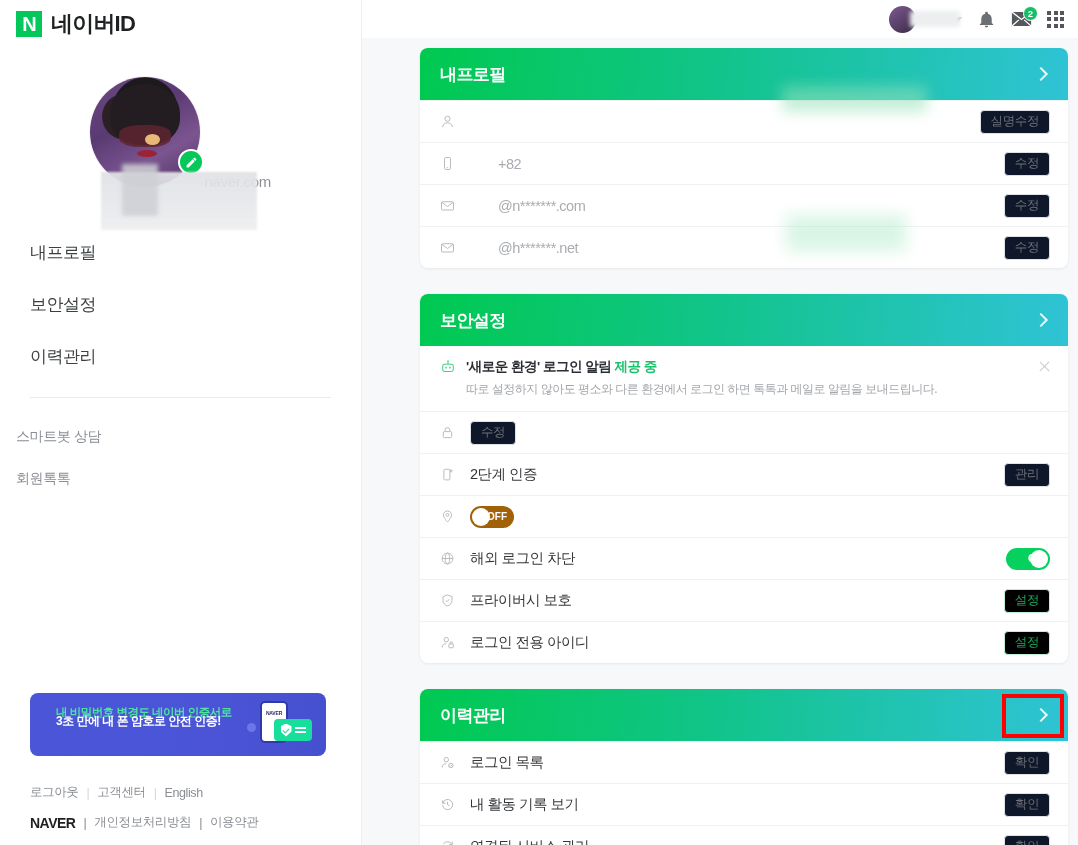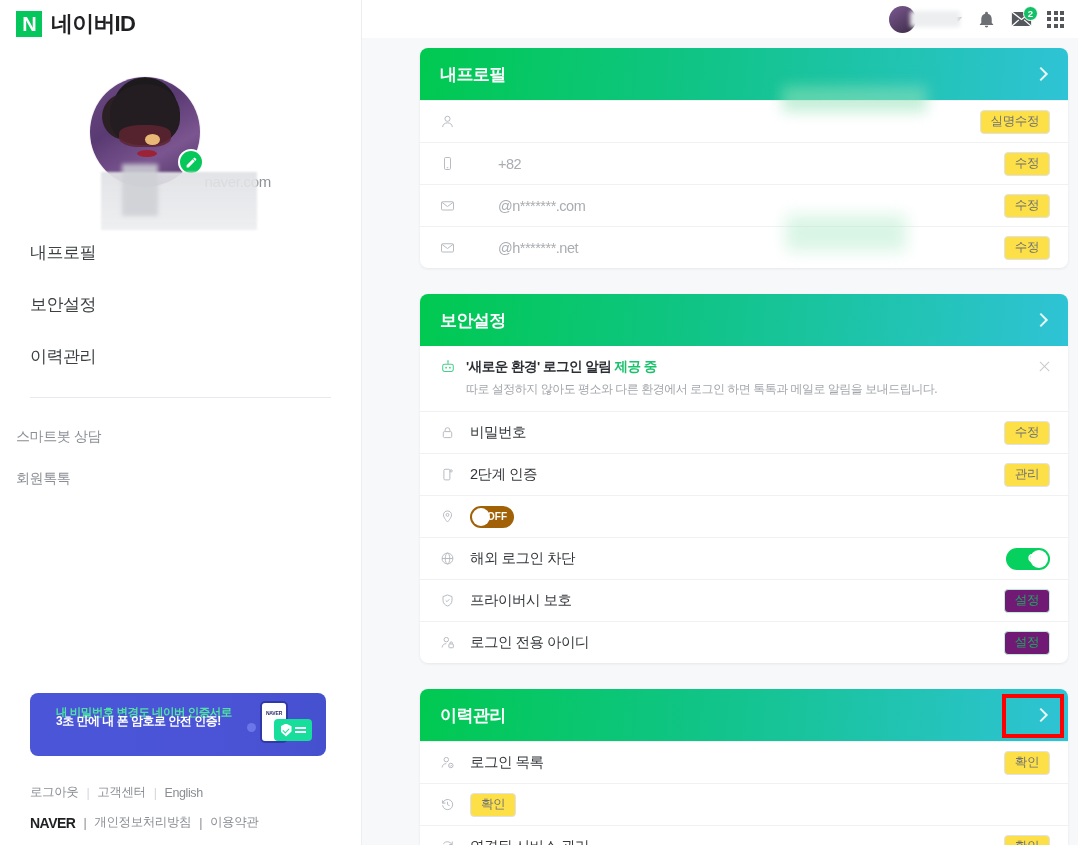--- a/index.html
+++ b/index.html
@@ -210,27 +210,27 @@
   .row-icon {
     width: 20px; display: flex; align-items: center; justify-content: flex-start;
     margin-right: 10px; flex: 0 0 20px;
   }
   .row-icon svg { fill: none; stroke: #b6b9be; stroke-width: 1.3; }
   .row-label { font-size: 14.5px; color: #33363a; letter-spacing: -0.5px; flex: 1; }
   .row-label.muted { color: #a9acb1; margin-left: 28px; }
 
   .btn {
     height: 24px; min-width: 44px; padding: 0 10px; border-radius: 4px;
-    background: #fde047; border: 1px solid #dfe2e8; color: #6d7077;
+    background: #0f172a; border: 1px solid #dfe2e8; color: #6d7077;
     font-size: 12.5px; letter-spacing: -0.4px; cursor: pointer;
     display: flex; align-items: center; justify-content: center;
     font-family: inherit;
   }
   .btn.green {
-    background: #701a75; border-color: #bfeed5; color: #1cab5e;
+    background: #000000; border-color: #bfeed5; color: #1cab5e;
   }
 
   .toggle {
     width: 44px; height: 22px; border-radius: 11px; position: relative;
     cursor: pointer; display: flex; align-items: center;
   }
   .toggle.off { background: #a16207; justify-content: flex-end; }
   .toggle.on { background: #06d15e; justify-content: flex-end; }
   .toggle-label {
     font-size: 10px; font-weight: bold; color: #fff; letter-spacing: 0;
@@ -464,21 +464,20 @@
           <span class="notice-close"></span>
         </div>
 
         <div class="row">
           <span class="row-icon">
             <svg width="15" height="15" viewBox="0 0 20 20">
                 <rect x="4.4" y="8.8" width="11.2" height="8" rx="1.6"></rect>
                 <path d="M6.8 8.6V6.8a3.2 3.2 0 0 1 6.4 0v1.8"></path>
               </svg>
           </span>
-          <span class="row-label">비밀번호</span>
           <button class="btn">수정</button>
         </div>
 
         <div class="row">
           <span class="row-icon">
             <svg width="15" height="15" viewBox="0 0 20 20">
                 <rect x="5.2" y="3" width="8" height="14.2" rx="1.5"></rect>
                 <circle cx="14.8" cy="5.2" r="1.5"></circle>
               </svg>
           </span>
@@ -559,20 +558,21 @@
         </div>
 
         <div class="row">
           <span class="row-icon">
             <svg width="15" height="15" viewBox="0 0 20 20">
                 <path d="M3.6 8.2A6.8 6.8 0 1 1 3.4 11"></path>
                 <polyline points="3.2,4.4 3.4,8.4 7.3,8.1"></polyline>
                 <polyline points="10,6.4 10,10.2 12.8,11.6"></polyline>
               </svg>
           </span>
+          <span class="row-label">내 활동 기록 보기</span>
           <button class="btn">확인</button>
         </div>
 
         <div class="row">
           <span class="row-icon">
             <svg width="15" height="15" viewBox="0 0 20 20">
                 <path d="M16 7.6A6.6 6.6 0 0 0 4.4 6.6"></path>
                 <path d="M4 12.4a6.6 6.6 0 0 0 11.6 1"></path>
                 <polyline points="16.4,3.4 16.2,7.6 12.3,7.3"></polyline>
                 <polyline points="3.6,16.6 3.8,12.4 7.7,12.7"></polyline>

